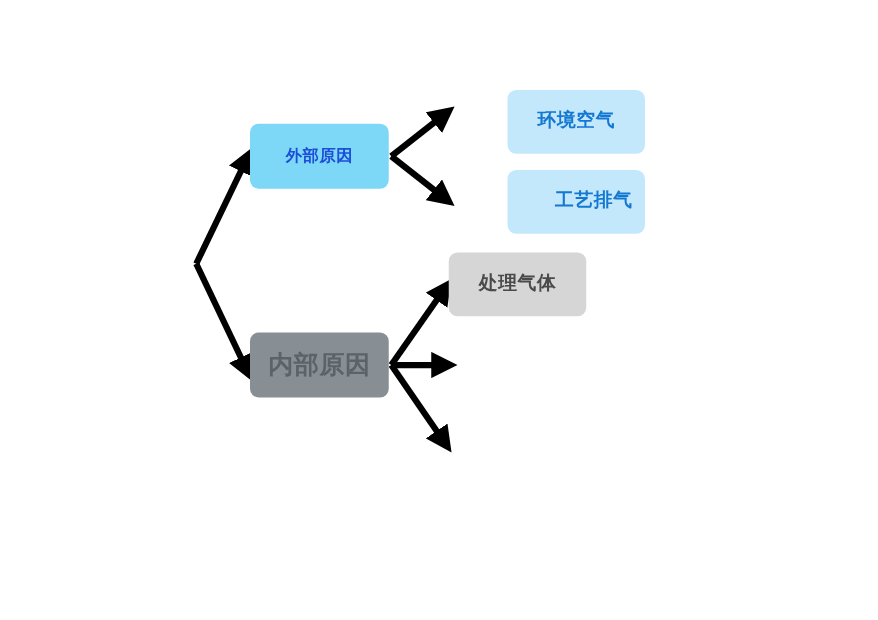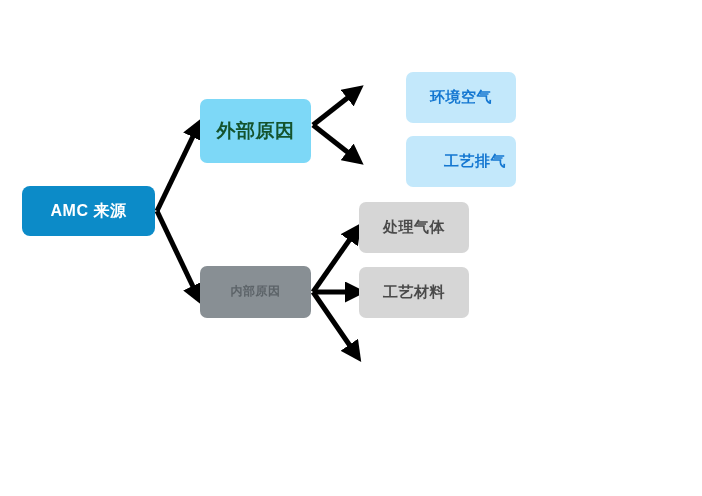--- a/index.html
+++ b/index.html
@@ -43,34 +43,34 @@
     background: #0C8BC8;
     color: #ffffff;
     font-size: 16px;
     font-weight: bold;
     border-radius: 8px;
   }
   .node-branch-external {
     left: 200px;
     top: 99px;
     width: 111px;
-    height: 64px;
+    height: 52px;
     background: #7DD8F7;
-    color: #14532d;
-    font-size: 19px;
+    color: #1d4ed8;
+    font-size: 13px;
     font-weight: bold;
   }
   .node-branch-internal {
     left: 200px;
     top: 266px;
     width: 111px;
     height: 52px;
     background: #888F94;
     color: #5C6368;
-    font-size: 12px;
+    font-size: 20px;
     font-weight: bold;
   }
   .node-leaf-blue {
     left: 359px;
     width: 110px;
     height: 51px;
     background: #C3E8FB;
     color: #1477D1;
     font-size: 15px;
     font-weight: bold;
@@ -118,28 +118,26 @@
       <line x1="157" y1="211" x2="197" y2="128"></line>
       <line x1="157" y1="211" x2="197" y2="295"></line>
       <line x1="313" y1="125" x2="355" y2="92"></line>
       <line x1="313" y1="125" x2="355" y2="158"></line>
       <line x1="313" y1="292" x2="355" y2="232"></line>
       <line x1="313" y1="292" x2="355" y2="292"></line>
       <line x1="313" y1="292" x2="355" y2="353"></line>
     </g>
   </svg>
 
-  <div class="node node-root">AMC 来源</div>
 
   <div class="node node-branch-external">外部原因</div>
 
   <div class="node node-branch-internal">内部原因</div>
 
   <div class="node node-leaf-blue leaf-y0">环境空气</div>
 
   <div class="node node-leaf-blue leaf-y1">工艺排气</div>
 
   <div class="node node-leaf-gray leaf-y2">处理气体</div>
 
-  <div class="node node-leaf-gray leaf-y3">工艺材料</div>
 
 
 </div>
 
 </body></html>

